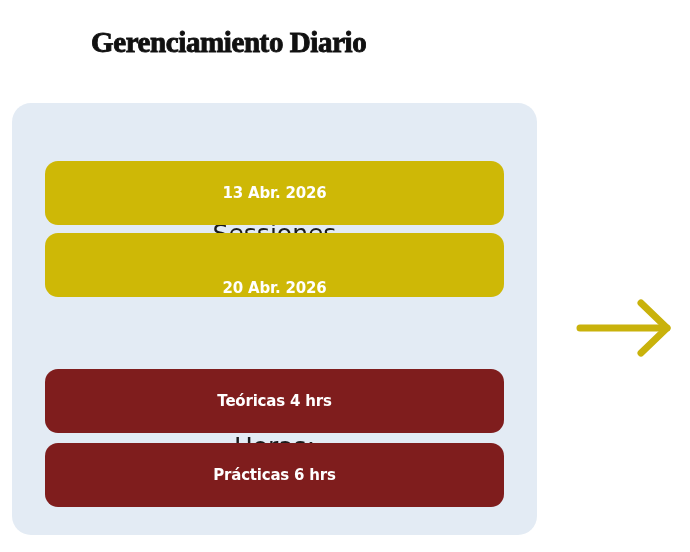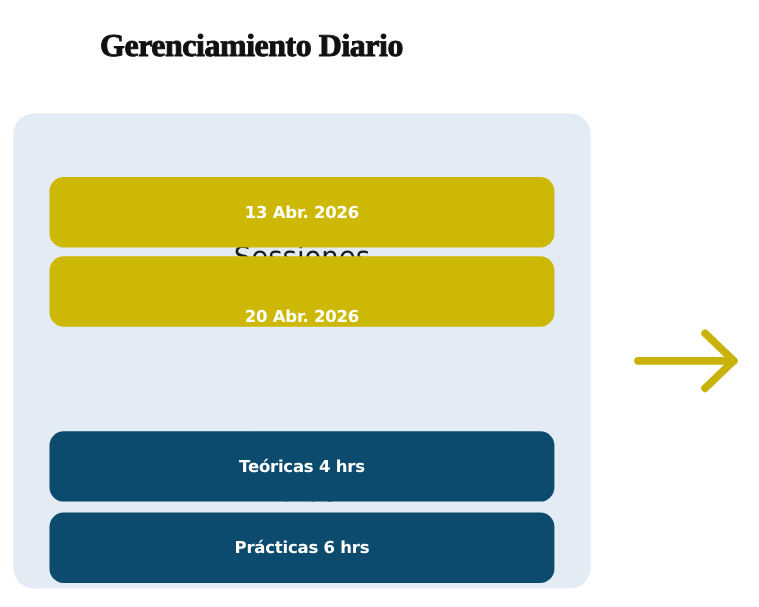--- a/index.html
+++ b/index.html
@@ -77,21 +77,21 @@
   .pill-label {
     font-family: "DejaVu Sans", sans-serif;
     font-size: 15px;
     font-weight: 700;
     color: #ffffff;
     letter-spacing: -0.2px;
     white-space: nowrap;
   }
 
   .pill.gold   { background: #ceb806; }
-  .pill.yellow { background: #0c4a6e; margin-top: 23px; }
+  .pill.yellow { background: #7f1d1d; }
 
   .pill.s1 { top: 58px;  }
   .pill.s2 { top: 130px; align-items: flex-end; }
   .pill.h1 { top: 266px; }
   .pill.h2 { top: 340px; }
 
   
   .flow-arrow {
     position: absolute;
     left: 575px;

